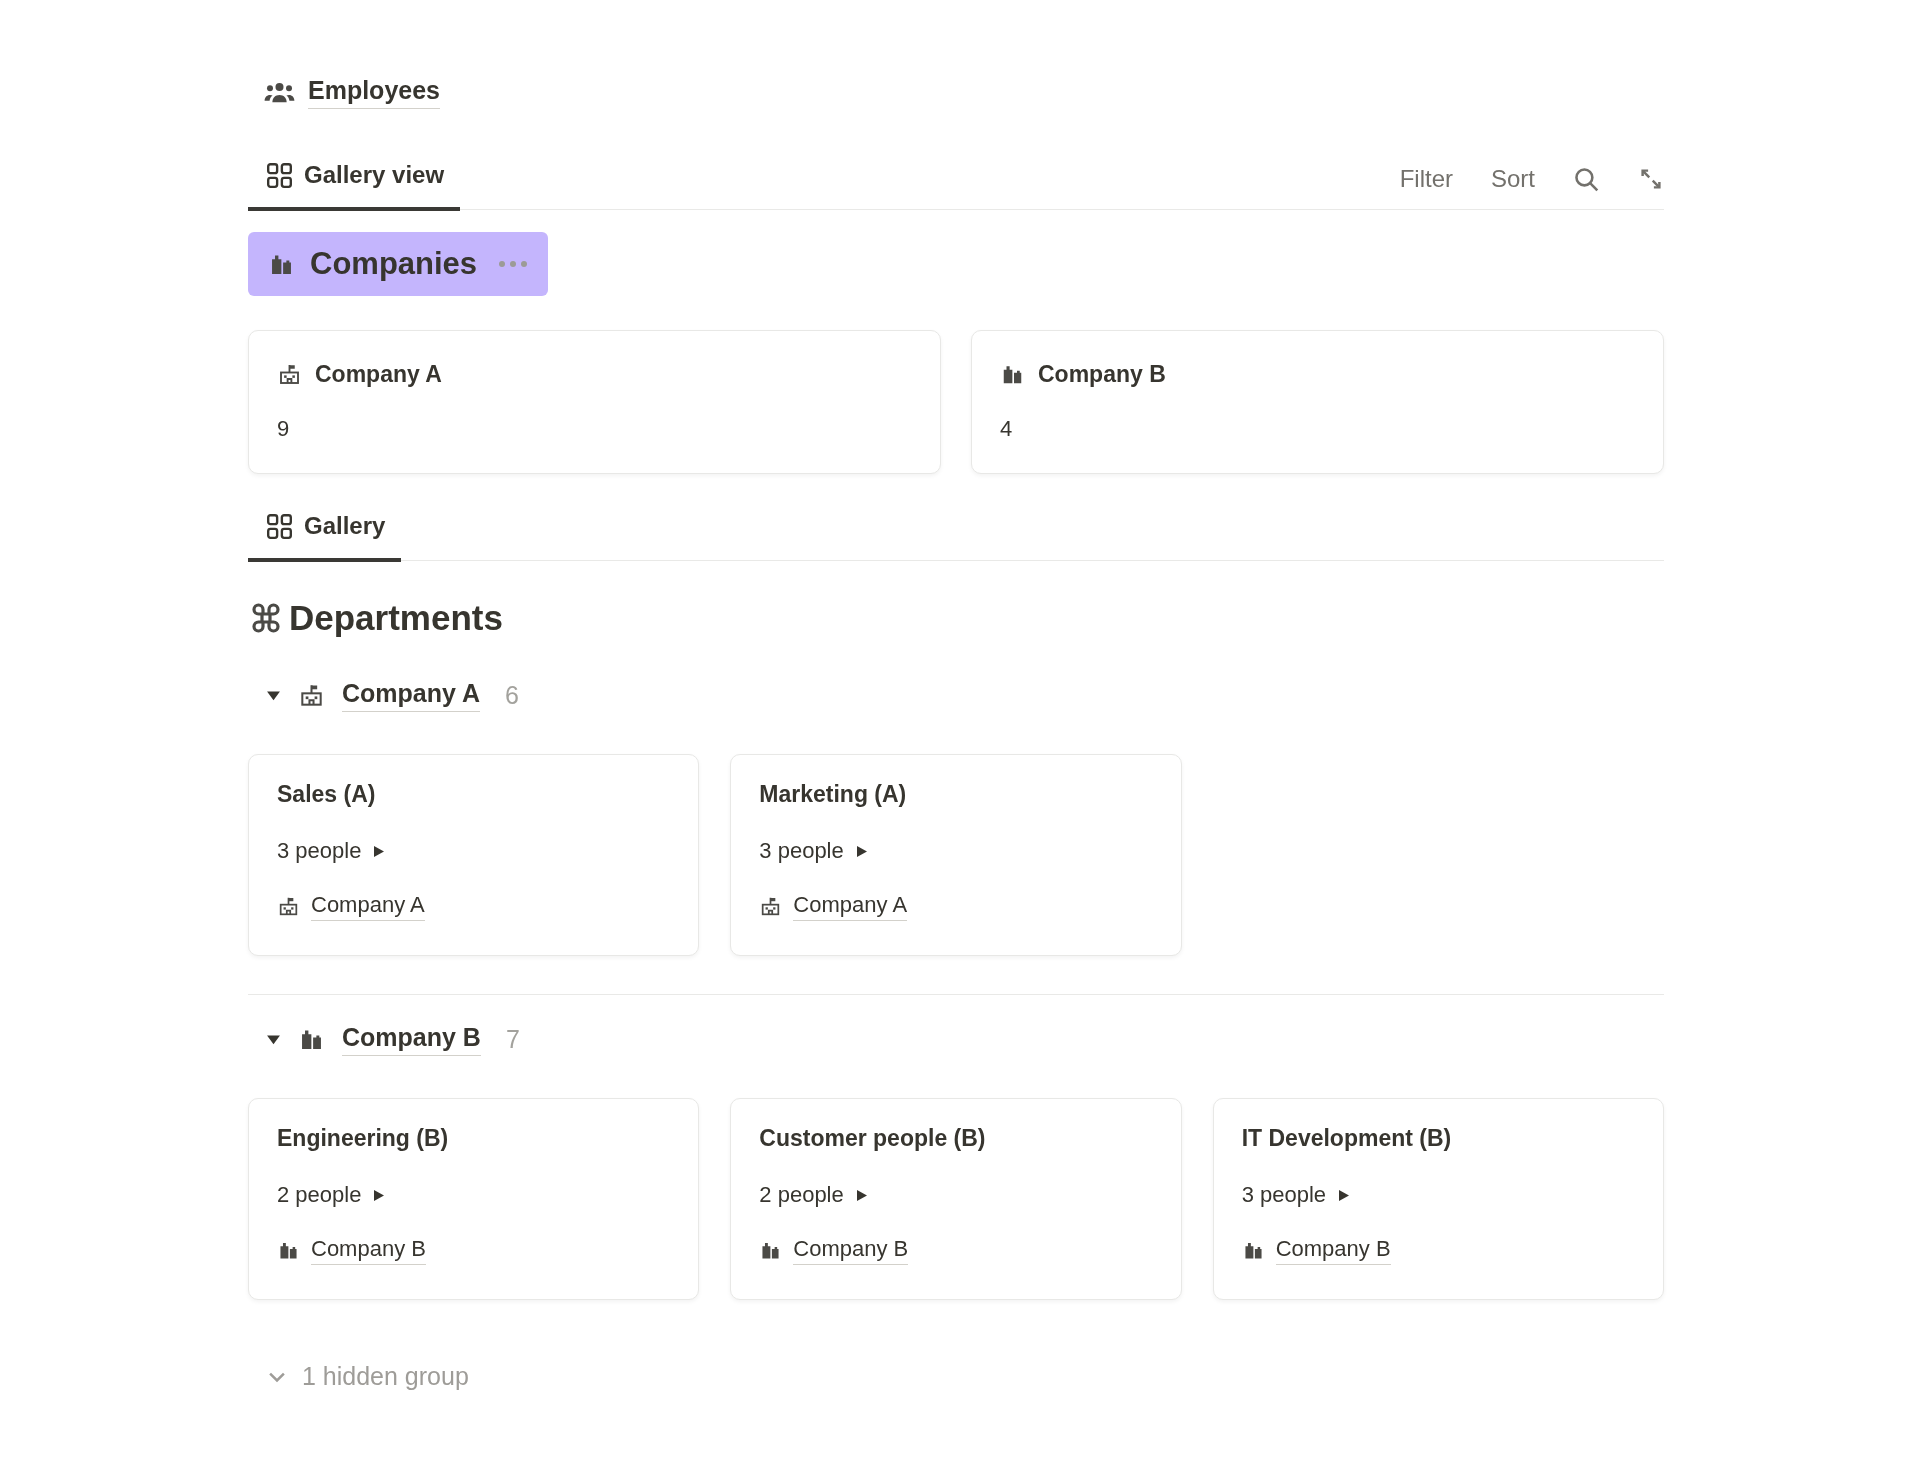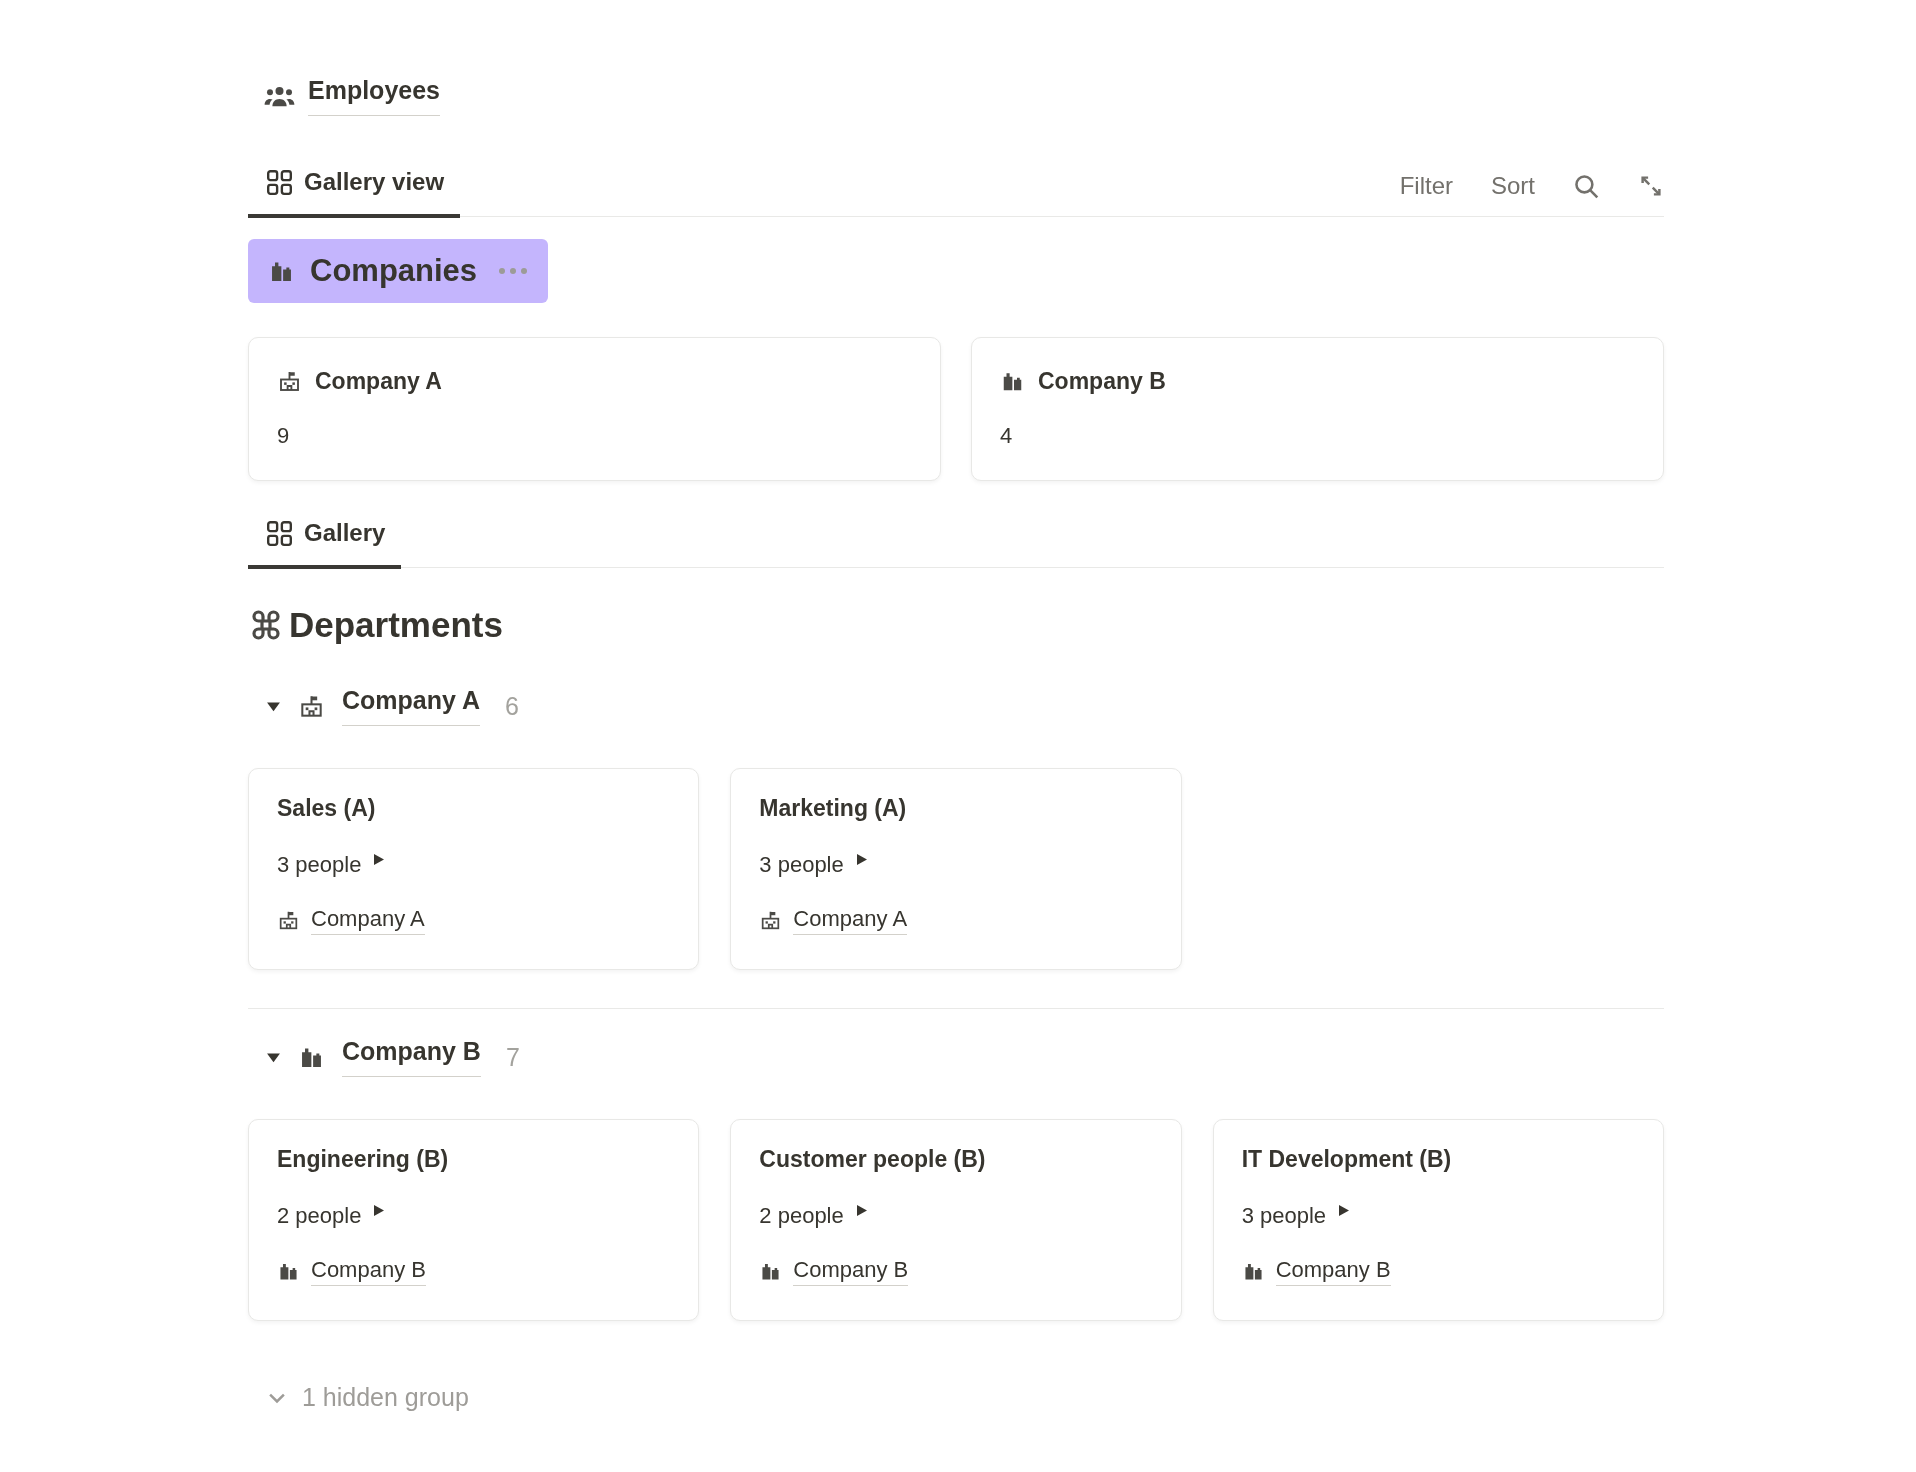--- a/index.html
+++ b/index.html
@@ -14,21 +14,21 @@
   h1.page-title {
     margin:0; font-size:62px; font-weight:700; letter-spacing:-1px;
     color:#2f2e2b; line-height:1.2;
   }
 
   .src-row {
     margin:40px 0 0 16px; display:flex; align-items:center; gap:13px;
     font-size:25px; font-weight:600;
   }
   .underlink {
-    border-bottom:1.5px solid #d3d1cb; padding-bottom:10px; cursor:pointer;
+    border-bottom:1.5px solid #d3d1cb; padding-bottom:3px; cursor:pointer;
     color:#37352f; text-decoration:none;
   }
 
   .toolbar {
     margin-top:52px; display:flex; justify-content:space-between; align-items:flex-end;
     border-bottom:1px solid #e9e9e7; position:relative;
   }
   .toolbar.secondary { margin-top:38px; }
   .tab {
     display:flex; align-items:center; gap:11px;
@@ -56,21 +56,21 @@
     box-shadow:0 2px 4px rgba(15,15,15,0.05);
     padding:30px 28px; cursor:pointer;
   }
   .company-card { height:144px; }
   .dept-card { height:202px; padding-top:26px; }
 
   .card-title { display:flex; align-items:center; gap:13px; font-size:23px; font-weight:600; }
   .card-value { margin-top:28px; font-size:22px; font-weight:400; }
 
   .dept-title { font-size:23px; font-weight:600; }
-  .people-row { margin-top:30px; display:flex; gap:11px; font-size:22px; }
+  .people-row { margin-top:30px; display:flex; align-items:center; gap:11px; font-size:22px; }
   .relation-row { margin-top:28px; display:flex; align-items:center; gap:11px; font-size:22px; }
   .relation-row .underlink { padding-bottom:2px; }
 
   .dept-header {
     margin:36px 0 0 2px; display:flex; align-items:center; gap:7px;
     font-size:35px; font-weight:700; line-height:1.2;
   }
 
   .group-row {
     margin:40px 0 0 18px; display:flex; align-items:center; gap:17px;

